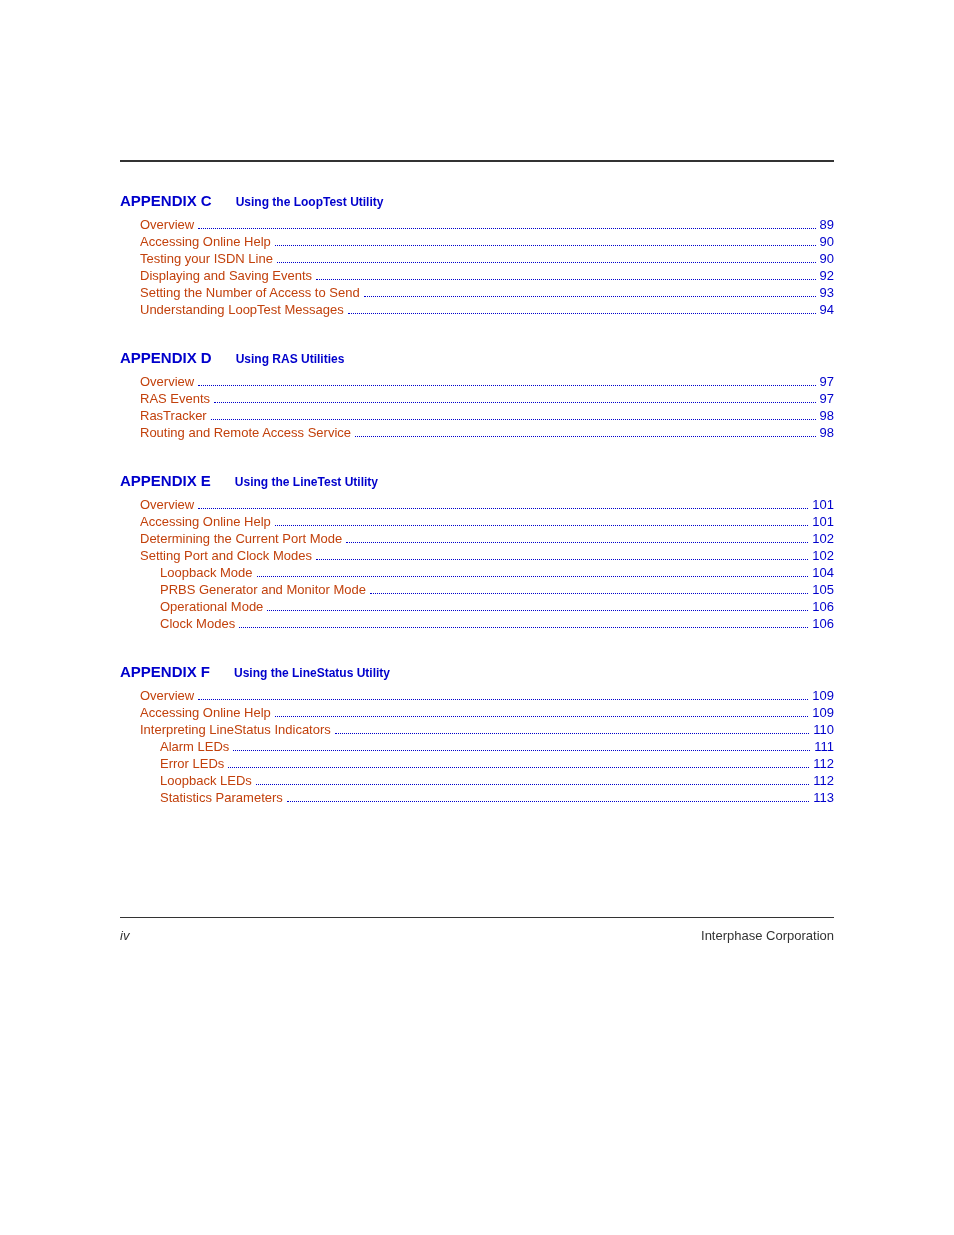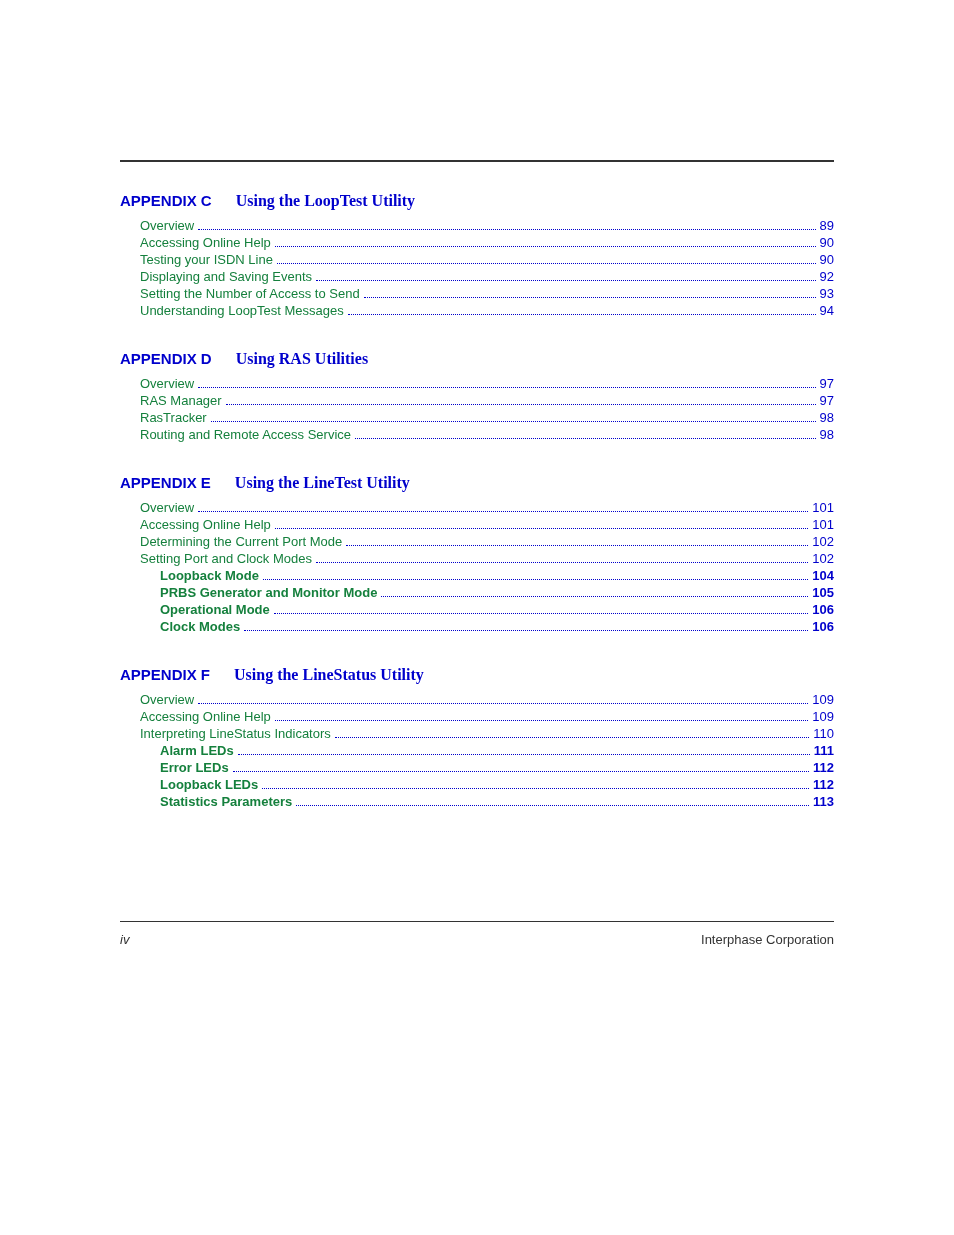--- a/index.html
+++ b/index.html
@@ -38,32 +38,32 @@
       text-align: right;
     }
     .appendix-label {
       font-size: 15px;
       font-weight: bold;
       color: #0000cc;
       margin-right: 24px;
       font-family: Arial, sans-serif;
     }
     .appendix-title {
-      font-size: 16px;
+      font-size: 12px;
       font-weight: bold;
       color: #0000cc;
-      font-family: Liberation Serif, serif;
+      font-family: Liberation Sans, sans-serif;
     }
     .toc-entry {
       display: flex;
       align-items: baseline;
       margin-bottom: 2px;
     }
     .toc-entry-text {
-      color: #15803d;
+      color: #c2410c;
       font-size: 13px;
       font-family: Arial, sans-serif;
       white-space: nowrap;
     }
     .toc-dots {
       flex: 1;
       border-bottom: 1px dotted #0000cc;
       margin: 0 4px 3px 4px;
       min-width: 10px;
     }
@@ -72,21 +72,20 @@
       font-size: 13px;
       font-family: Arial, sans-serif;
       white-space: nowrap;
       text-align: center;
     }
     .toc-entry.indent1 {
       padding-left: 20px;
     }
     .toc-entry.indent2 {
       padding-left: 40px;
-      font-weight: bold;
     }
     .footer-rule {
       border-top: 1px solid #333;
       margin: 0 120px;
     }
     .footer {
       display: flex;
       justify-content: space-between;
       align-items: flex-end;
       padding: 10px 120px;
@@ -149,21 +148,21 @@
           <div class="appendix-header">
             <span class="appendix-label">APPENDIX D</span>
             <span class="appendix-title">Using RAS Utilities</span>
           </div>
           <div class="toc-entry indent1">
             <span class="toc-entry-text">Overview</span>
             <span class="toc-dots"></span>
             <span class="toc-page">97</span>
           </div>
           <div class="toc-entry indent1">
-            <span class="toc-entry-text">RAS Manager</span>
+            <span class="toc-entry-text">RAS Events</span>
             <span class="toc-dots"></span>
             <span class="toc-page">97</span>
           </div>
           <div class="toc-entry indent1">
             <span class="toc-entry-text">RasTracker</span>
             <span class="toc-dots"></span>
             <span class="toc-page">98</span>
           </div>
           <div class="toc-entry indent1">
             <span class="toc-entry-text">Routing and Remote Access Service</span>

